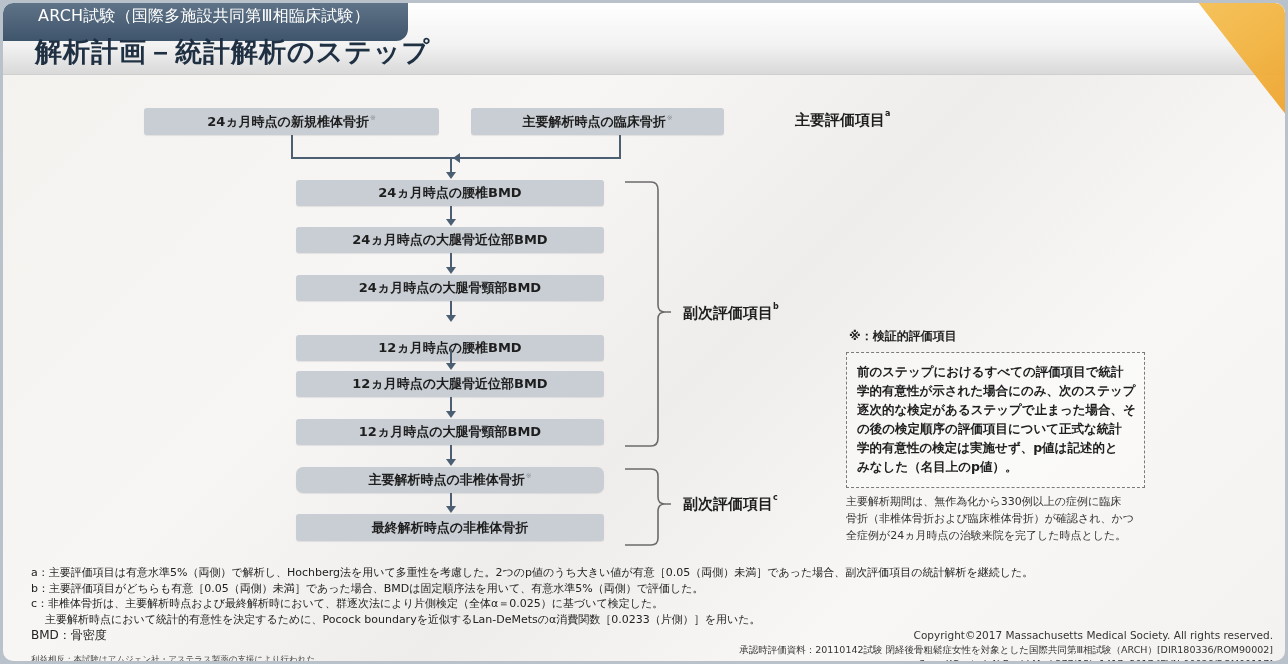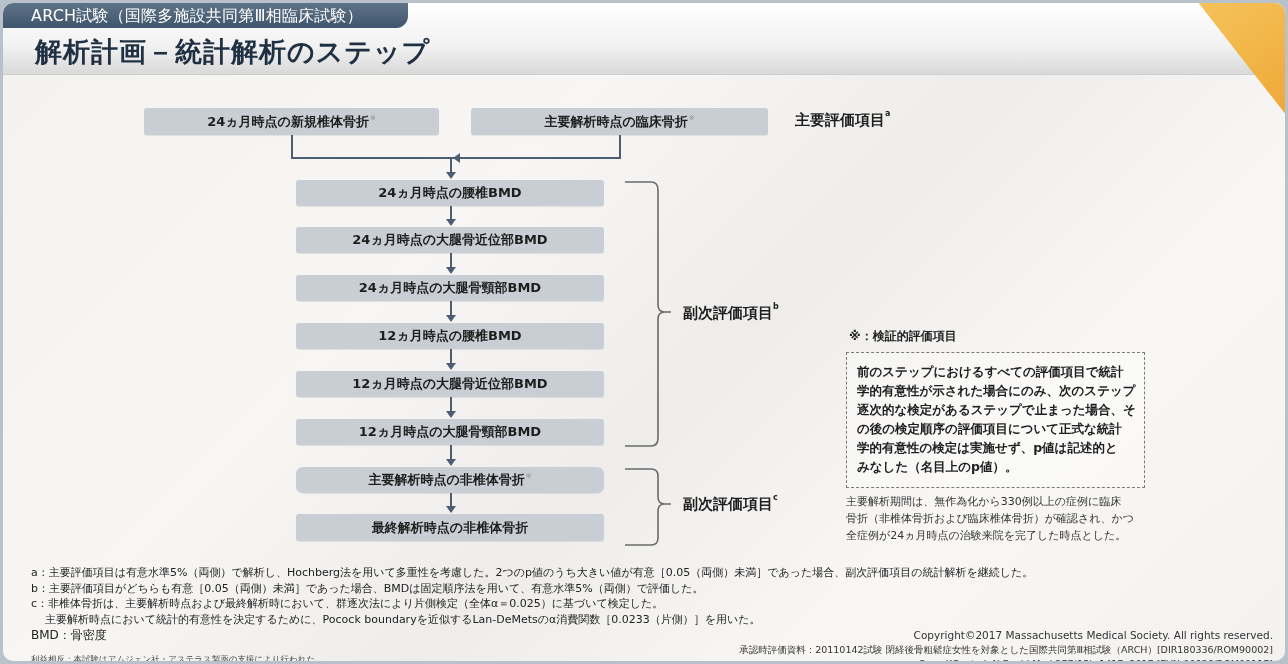--- a/index.html
+++ b/index.html
@@ -23,24 +23,24 @@
   .ribbon {
     position: absolute; right: -30px; top: -20px; width: 95px; height: 190px;
     background: linear-gradient(180deg, #f6c35a 0%, #f2b340 50%, #ee9f2a 100%);
     transform: rotate(-38deg);
     transform-origin: top left;
     left: 1180px;
     border-radius: 14px 0 0 0;
     opacity: 0.95;
   }
   .tag {
-    position: absolute; left: 0; top: 0; height: 25px; width: 405px;
+    position: absolute; left: 0; top: 0; height: 38px; width: 405px;
     background: linear-gradient(180deg, #5f7388 0%, #3f556b 100%);
     border-radius: 0 0 12px 0;
-    color: #ffffff; font-size: 16px; line-height: 25px; padding-left: 28px;
+    color: #ffffff; font-size: 16px; line-height: 25px; padding-left: 35px;
     letter-spacing: 0.2px;
   }
   .page-title {
     position: absolute; left: 32px; top: 31px;
     font-family: "DejaVu Serif", "Liberation Serif", serif;
     font-size: 27px; font-weight: bold; color: #1f3043; letter-spacing: 1px;
   }
   .box {
     position: absolute; background: #c9ced4; border-radius: 3px;
     color: #1e1e1e; font-size: 13px; font-weight: bold;
@@ -92,21 +92,21 @@
 <div class="frame">
   <div class="header-band"></div>
   <div class="ribbon"></div>
   <div class="tag">ARCH試験（国際多施設共同第Ⅲ相臨床試験）</div>
   <div class="page-title">解析計画－統計解析のステップ</div>
 
   <div class="box" style="left:141px;top:105px;width:295px;height:27px;">
     <span>24ヵ月時点の新規椎体骨折</span>
       <sup>※</sup>
   </div>
-  <div class="box" style="left:468px;top:105px;width:297px;height:27px;">
+  <div class="box" style="left:468px;top:105px;width:253px;height:27px;">
     <span>主要解析時点の臨床骨折</span>
       <sup>※</sup>
   </div>
   <div class="label-big" style="left:792px;top:108px;">
     <span>主要評価項目</span><sup>a</sup>
   </div>
 
   <div class="line" style="left:288px;top:132px;width:2px;height:23px;"></div>
   <div class="line" style="left:288px;top:154px;width:330px;height:2px;"></div>
   <div class="line" style="left:616px;top:132px;width:2px;height:24px;"></div>
@@ -125,21 +125,21 @@
   </div>
   <div class="line" style="left:447px;top:250px;width:2px;height:15px;"></div>
   <div class="arrow-down" style="left:443px;top:264px;"></div>
 
   <div class="box" style="left:293px;top:272px;width:308px;height:26px;">
     <span>24ヵ月時点の大腿骨頸部BMD</span>
   </div>
   <div class="line" style="left:447px;top:298px;width:2px;height:15px;"></div>
   <div class="arrow-down" style="left:443px;top:312px;"></div>
 
-  <div class="box" style="left:293px;top:320px;width:308px;height:26px;">
+  <div class="box" style="left:293px;top:332px;width:308px;height:26px;">
     <span>12ヵ月時点の腰椎BMD</span>
   </div>
   <div class="line" style="left:447px;top:346px;width:2px;height:15px;"></div>
   <div class="arrow-down" style="left:443px;top:360px;"></div>
 
   <div class="box" style="left:293px;top:368px;width:308px;height:26px;">
     <span>12ヵ月時点の大腿骨近位部BMD</span>
   </div>
   <div class="line" style="left:447px;top:394px;width:2px;height:15px;"></div>
   <div class="arrow-down" style="left:443px;top:408px;"></div>

